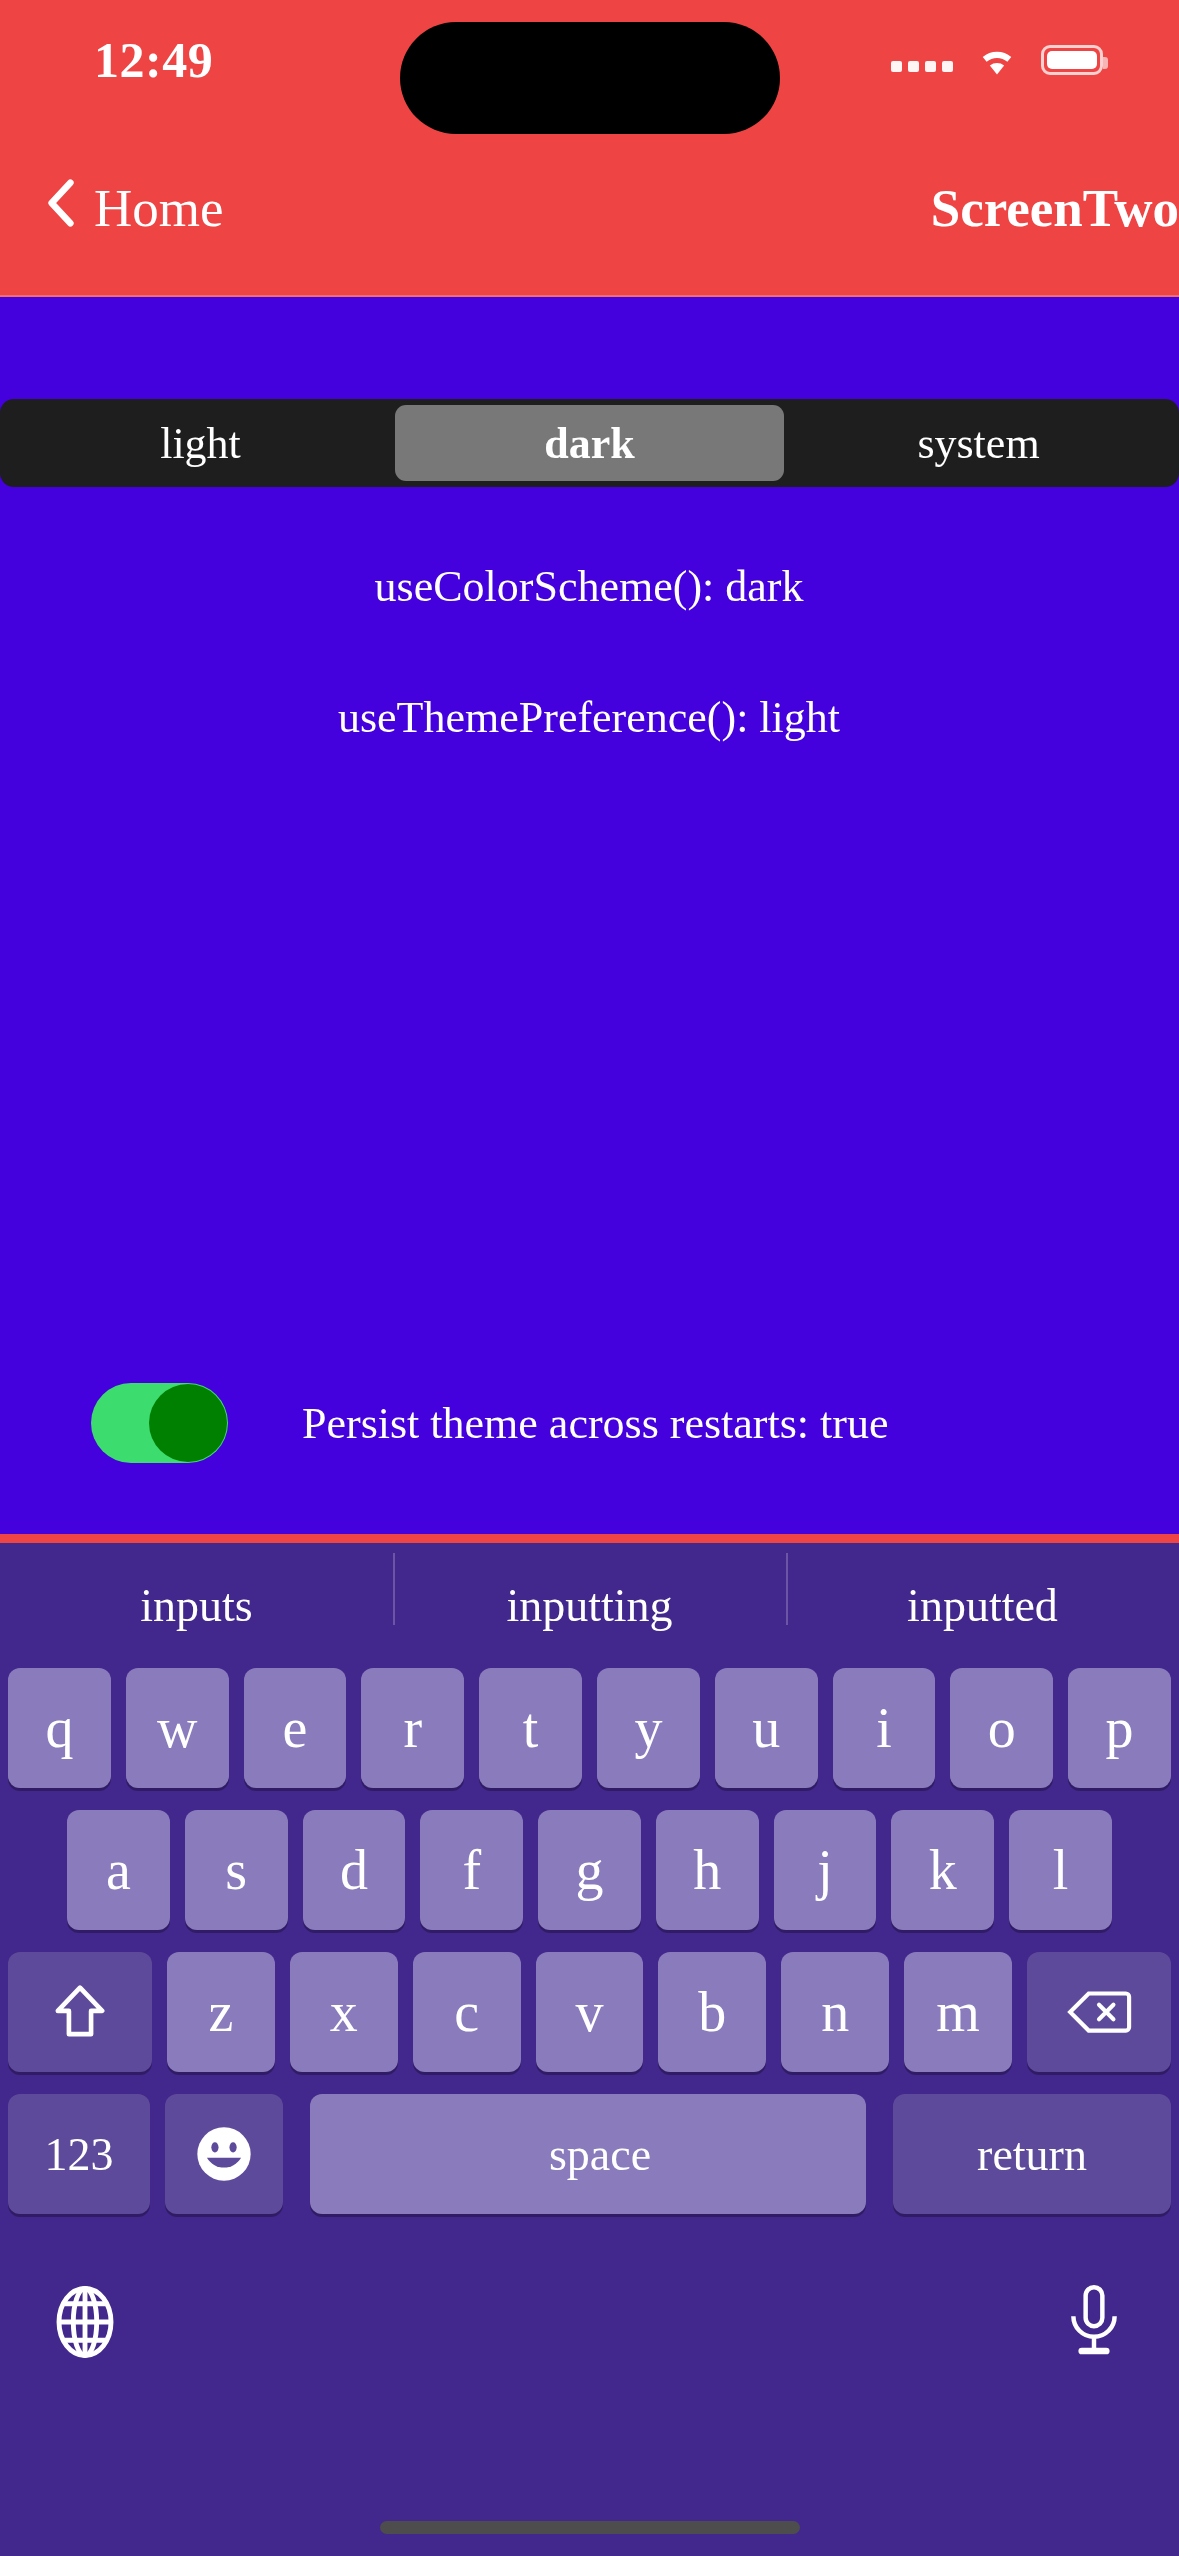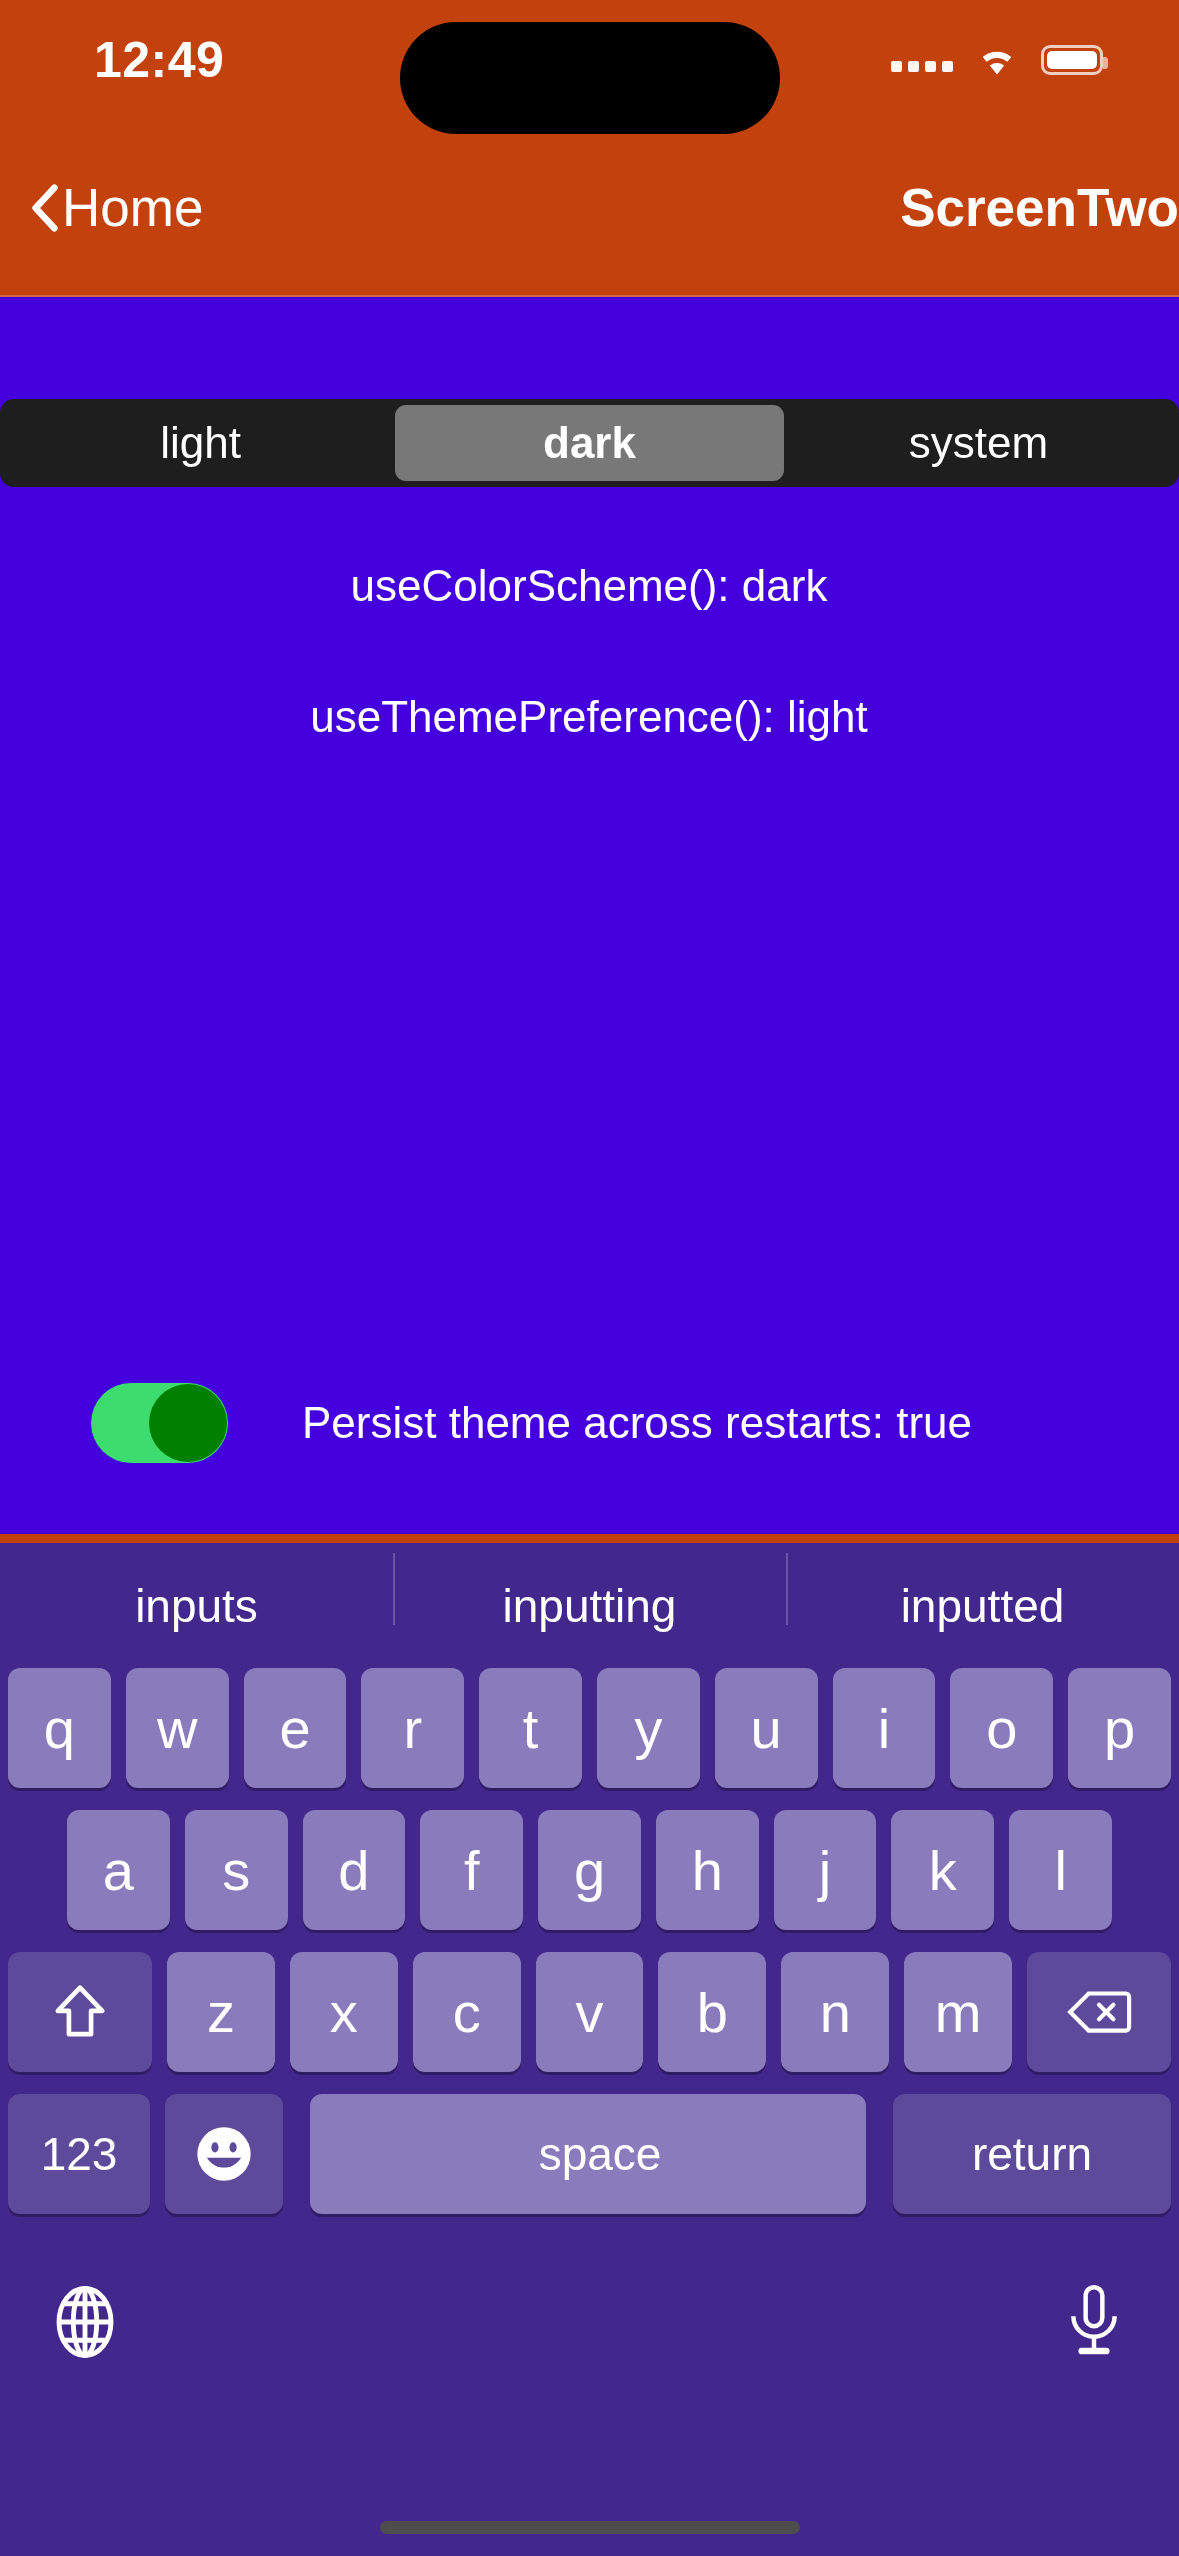--- a/index.html
+++ b/index.html
@@ -5,22 +5,23 @@
   * { margin:0; padding:0; box-sizing:border-box; }
   html, body {
     width:1179px; height:2556px;
     background:#4400dd;
     font-family:"Liberation Sans", sans-serif;
     overflow:hidden;
   }
   .phone {
     position:relative;
     width:1179px; height:2556px;
-    background:#c2410c;
+    background:#ef4444;
     overflow:hidden;
+    font-family:Liberation Serif, serif;
   }
 
   
   .statusbar {
     position:absolute; top:0; left:0; width:1179px; height:120px;
     display:flex; align-items:center; justify-content:space-between;
     padding:0 64px;
     z-index:20;
   }
   .status-time {
@@ -49,22 +50,22 @@
     position:absolute; top:22px; left:50%; transform:translateX(-50%);
     width:380px; height:112px; background:#000; border-radius:60px; z-index:25;
   }
 
   
   .navbar {
     position:absolute; top:120px; left:0; width:1179px; height:175px;
     display:flex; align-items:center;
   }
   .nav-back {
-    display:flex; align-items:center; 
-    position:absolute; left:28px;
+    display:flex; align-items:flex-start; gap:16px;
+    position:absolute; left:44px;
     cursor:pointer;
   }
   .chev { width:34px; height:50px; display:block; }
   .nav-back-label { color:#fff; font-size:53px; }
   .nav-title {
     position:absolute; left:0; width:100%;
     text-align:right; color:#fff; font-size:53px; font-weight:bold;
   }
   .nav-divider {
     position:absolute; top:295px; left:0; width:1179px; height:2px;

